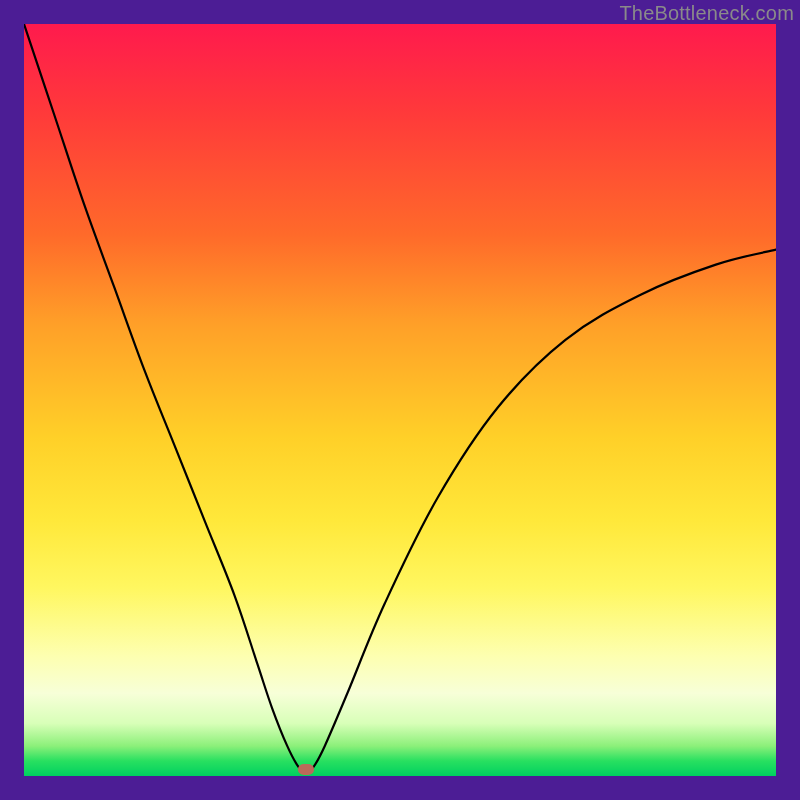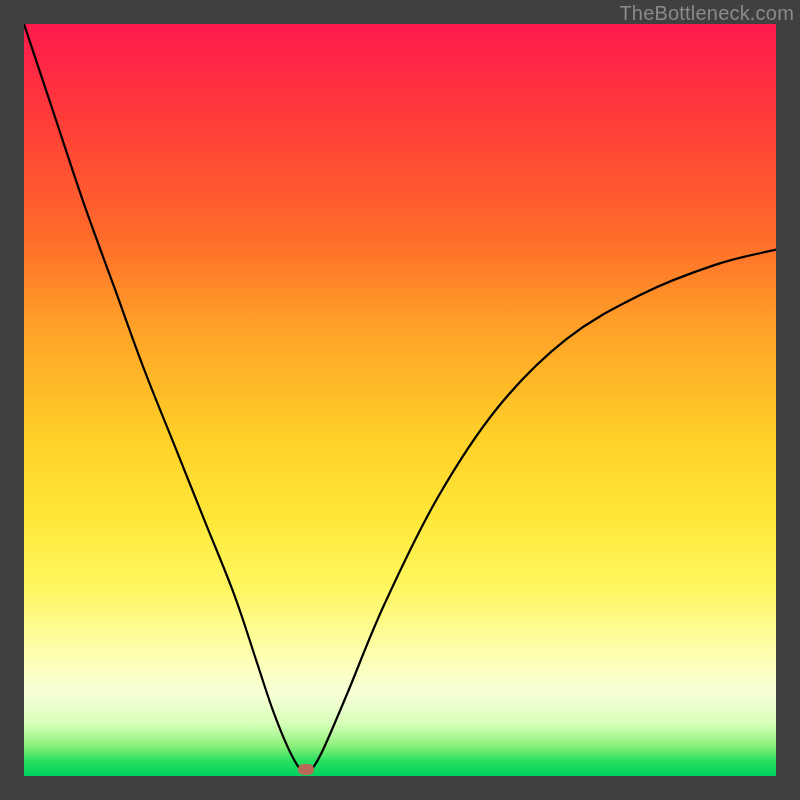--- a/index.html
+++ b/index.html
@@ -7,21 +7,21 @@
     padding: 0;
     width: 800px;
     height: 800px;
     background: #000;
     overflow: hidden;
     font-family: Arial, Helvetica, sans-serif;
   }
   .frame {
     position: absolute;
     inset: 0;
-    background: #404040;
+    background: #4c1d95;
   }
   .plot-area {
     position: absolute;
     left: 24px;
     top: 24px;
     width: 752px;
     height: 752px;
     overflow: hidden;
   }
   

